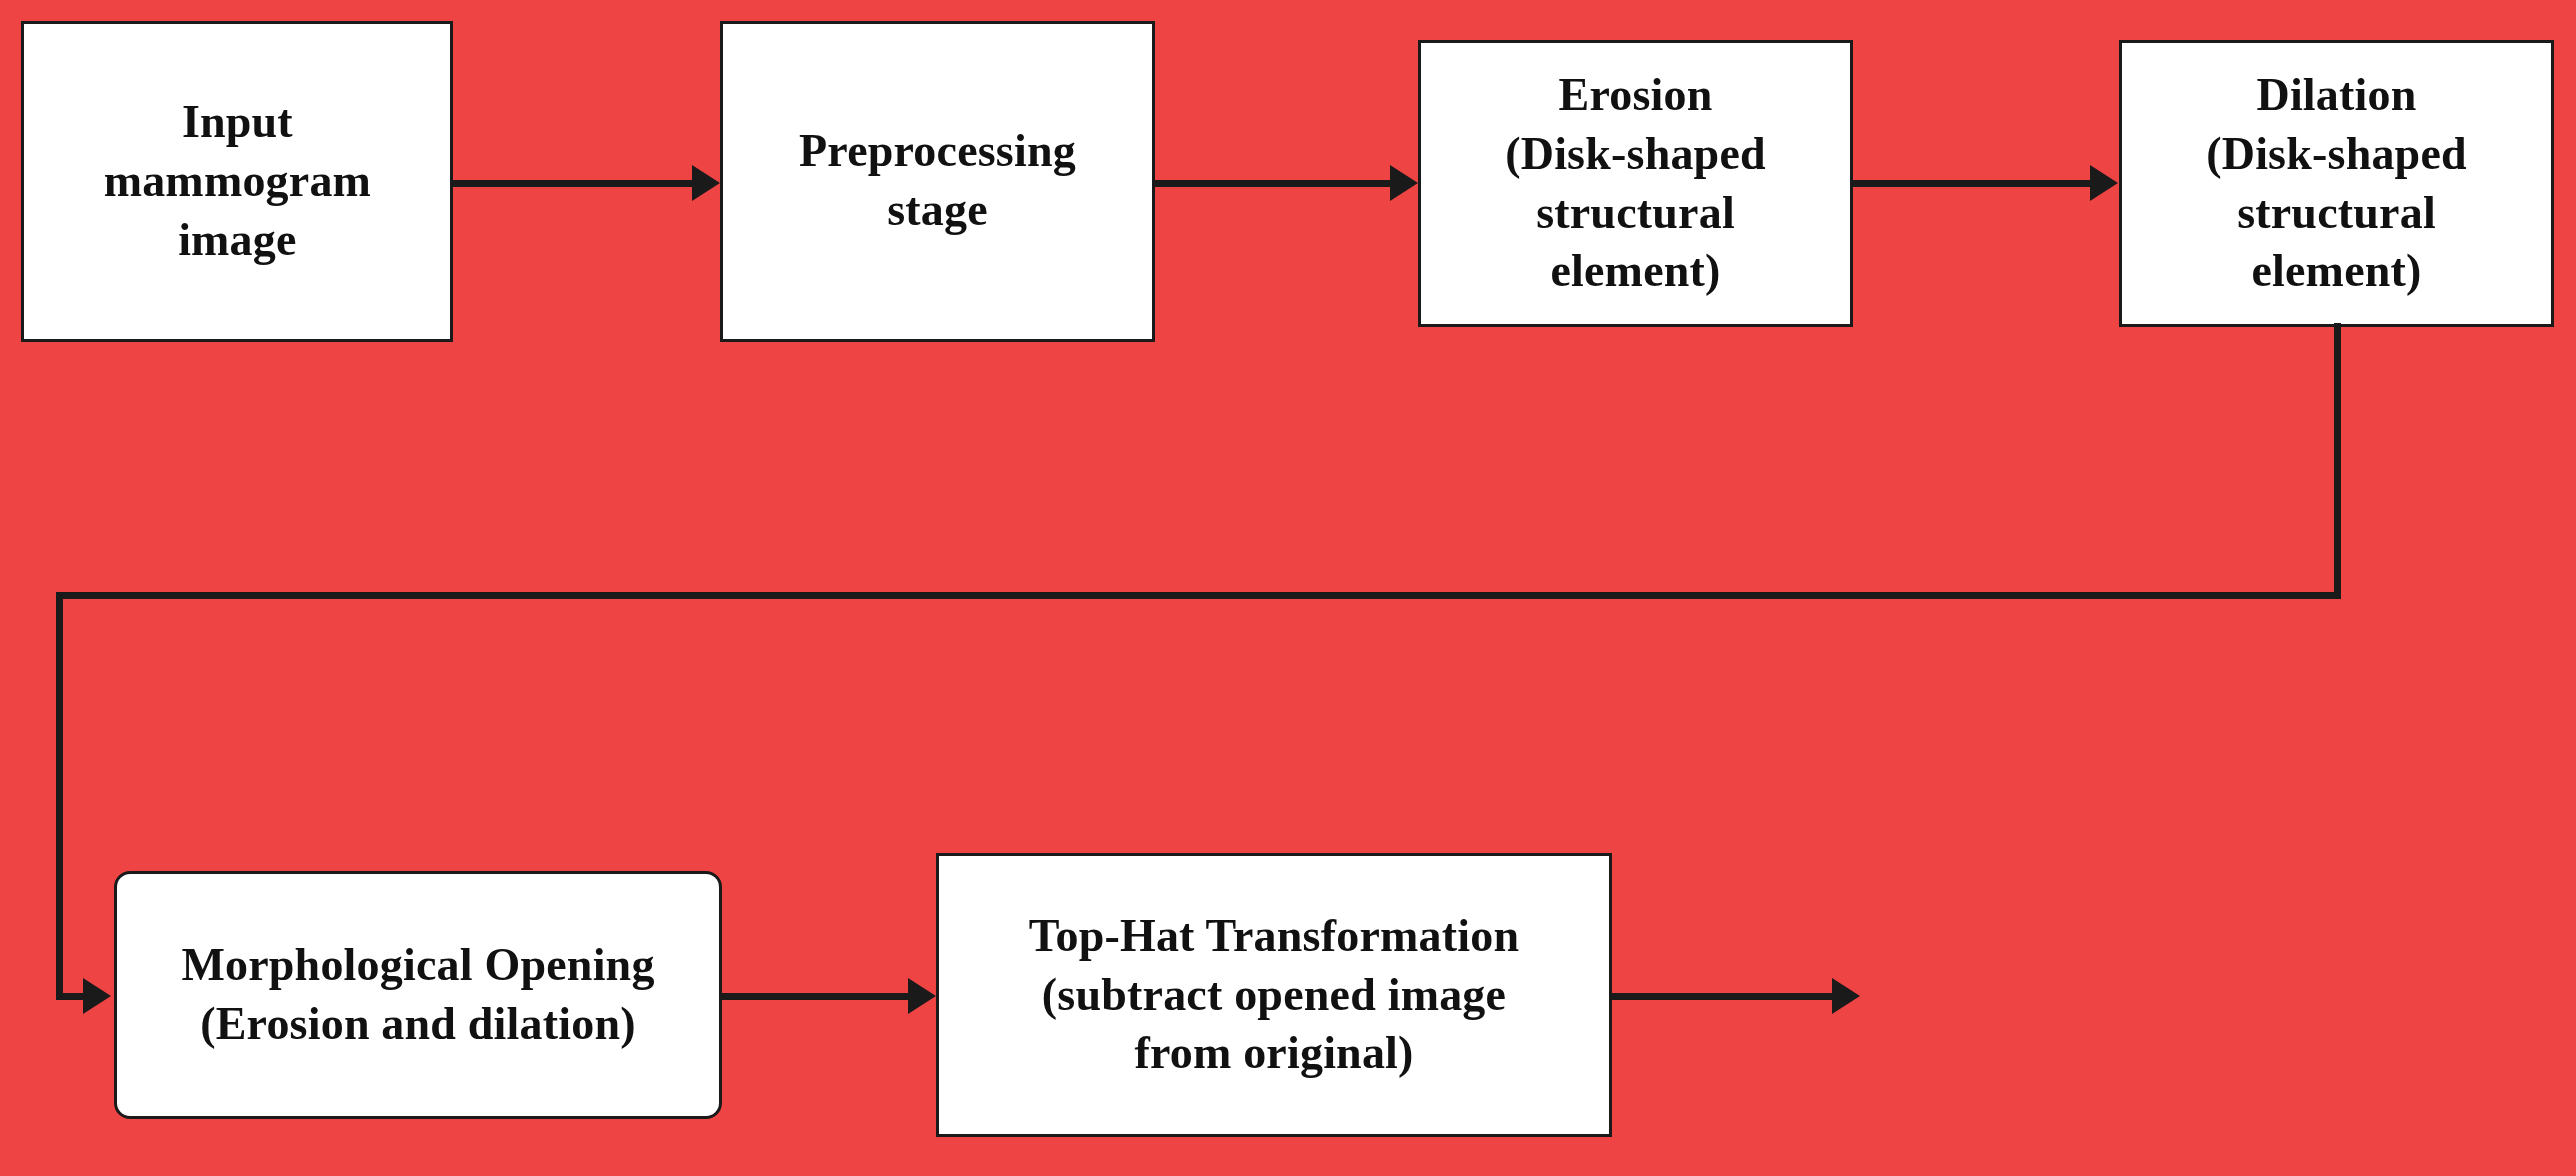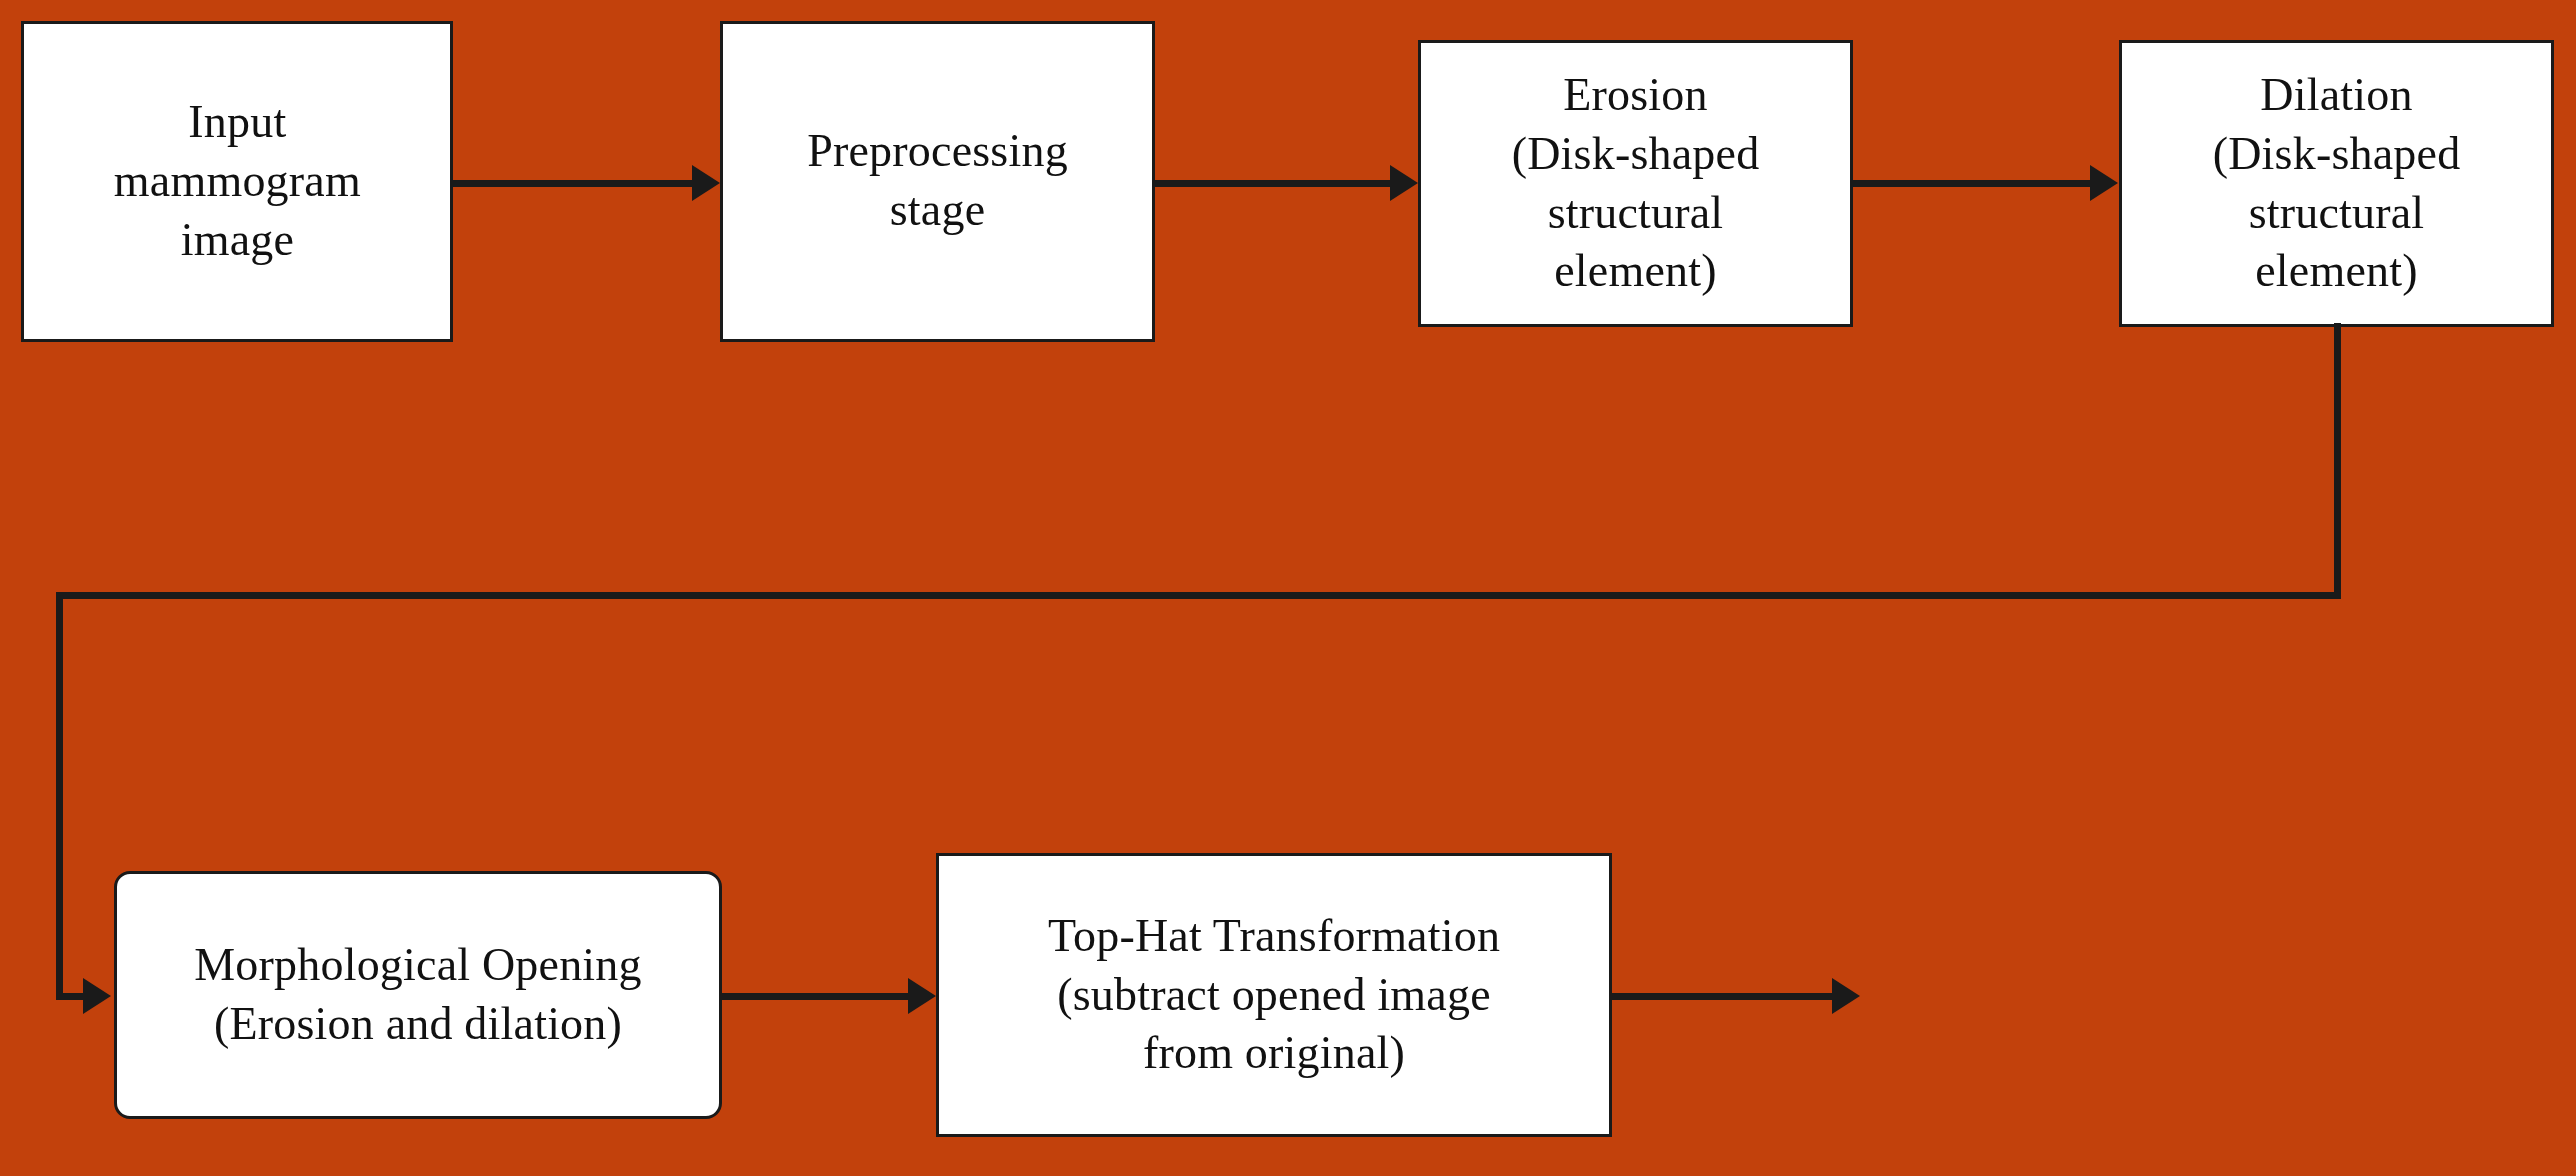--- a/index.html
+++ b/index.html
@@ -5,23 +5,24 @@
 <style>
   html, body {
     margin: 0;
     padding: 0;
     background: #ffffff;
   }
   #canvas {
     position: relative;
     width: 2576px;
     height: 1176px;
-    background: #c2410c;
+    background: #ef4444;
     overflow: hidden;
     font-family: "Liberation Serif", "DejaVu Serif", serif;
+    font-weight: bold;
   }
   .node {
     position: absolute;
     box-sizing: border-box;
     border: 3.3px solid #1a1a1a;
     background: #ffffff;
     display: flex;
     align-items: center;
     justify-content: center;
     text-align: center;

